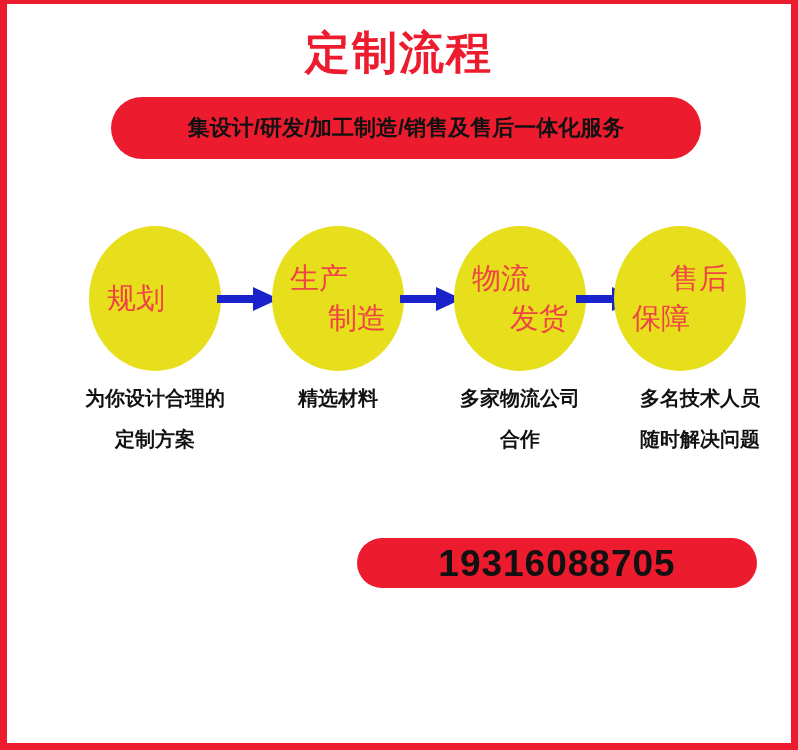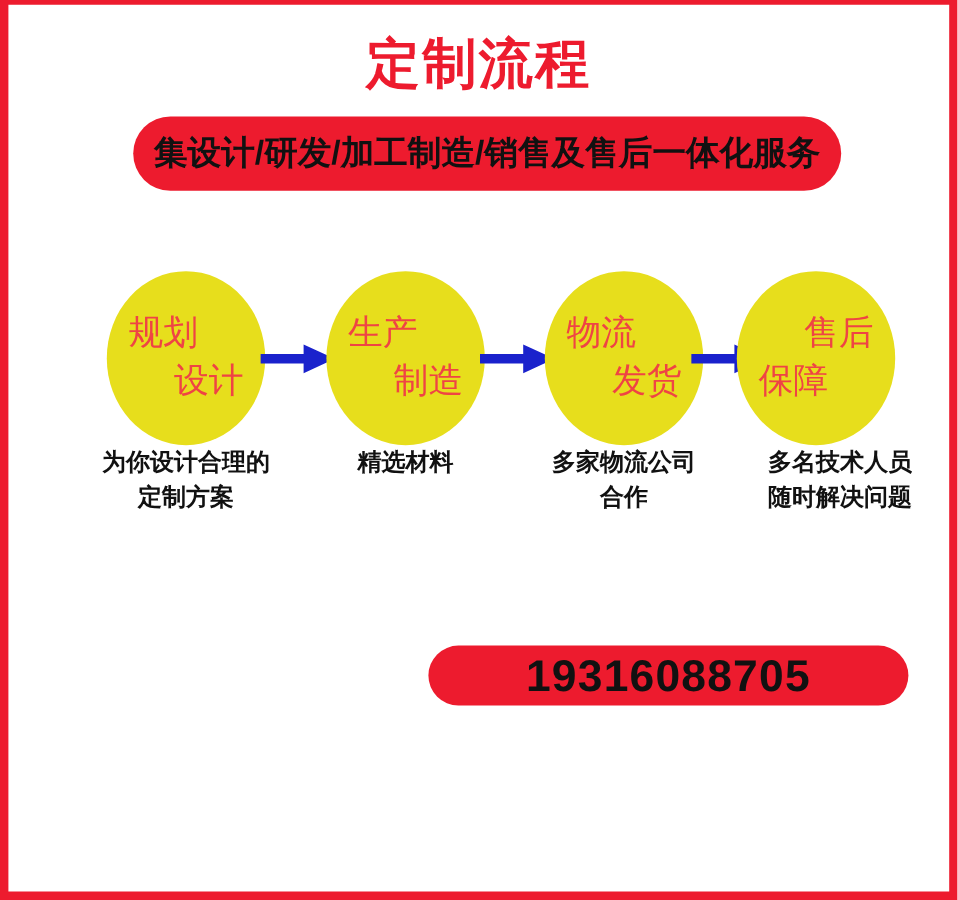--- a/index.html
+++ b/index.html
@@ -49,21 +49,21 @@
     height: 62px;
     background: #ED1B2E;
     border-radius: 31px;
     display: flex;
     align-items: center;
     justify-content: center;
     box-sizing: border-box;
   }
   .subtitle-text {
     color: #111111;
-    font-size: 28px;
+    font-size: 22px;
     font-weight: bold;
     letter-spacing: 0px;
     white-space: nowrap;
     line-height: 1;
   }
 
   
   .flow {
     position: absolute;
     left: 0;
@@ -124,21 +124,21 @@
   .caption {
     position: absolute;
     top: 0;
     width: 196px;
     text-align: center;
     color: #111111;
     font-size: 20px;
     font-weight: bold;
     line-height: 1.45;
   }
-  .caption div { white-space: nowrap; }
+  .caption div { white-space: nowrap; margin-top: 12px; }
 
   
   .hotline {
     position: absolute;
     left: 118px;
     top: 512px;
     width: 240px;
     text-align: center;
     color: #111111;
     font-size: 31px;
@@ -179,21 +179,20 @@
   <div class="subtitle-pill">
     <span class="subtitle-text">集设计/研发/加工制造/销售及售后一体化服务</span>
   </div>
 
   <div class="flow">
 
     <div class="node" style="left:82px;">
       <div class="circle"></div>
       <div class="circle-label lr">
         <span class="circle-line">规划</span>
-        <span class="circle-line">设计</span>
       </div>
     </div>
 
     <div class="arrow" style="left:210px;">
       <svg width="62" height="26" viewBox="0 0 62 26" aria-hidden="true">
         <path d="M0 9 L36 9 L36 1 L62 13 L36 25 L36 17 L0 17 Z" fill="#1A22CC"></path>
       </svg>
     </div>
 
     <div class="node" style="left:265px;">

